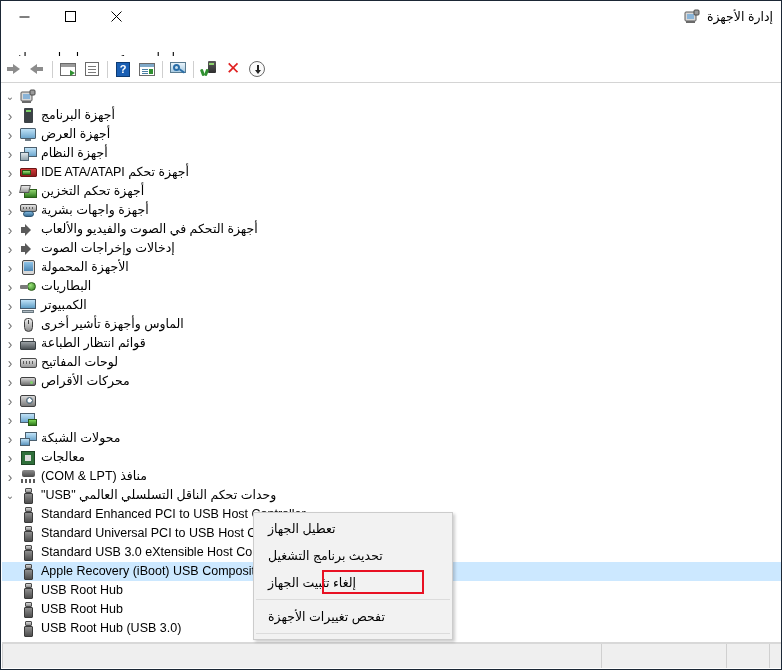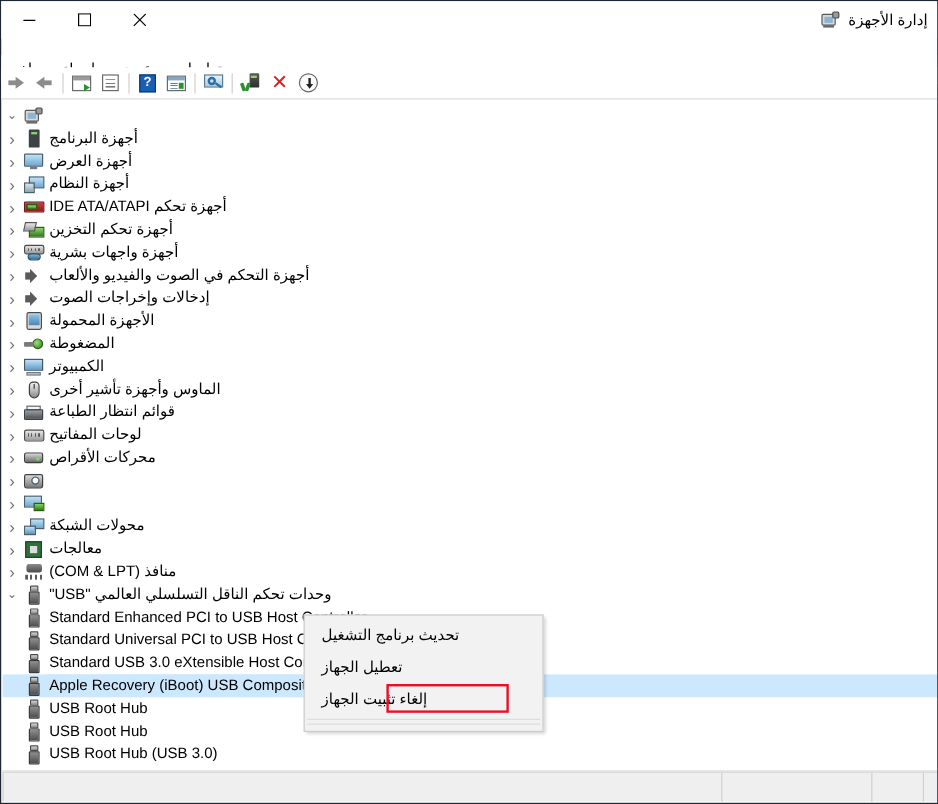--- a/index.html
+++ b/index.html
@@ -675,21 +675,21 @@
             <span class="nicon">
               <span class="ic ic-portable"></span>
             </span>
             <span class="nlabel">الأجهزة المحمولة</span>
           </div>
           <div class="node lvl1">
             <span class="chev" style="font-size: 14px;">‹</span>
             <span class="nicon">
               <span class="ic ic-battery"></span>
             </span>
-            <span class="nlabel">المضغوطة</span>
+            <span class="nlabel">البطاريات</span>
           </div>
           <div class="node lvl1">
             <span class="chev" style="font-size: 14px;">‹</span>
             <span class="nicon">
               <span class="ic ic-computer">
                 <i></i>
                 <b></b>
               </span>
             </span>
             <span class="nlabel">الكمبيوتر</span>
@@ -824,26 +824,29 @@
   <div class="statusbar">
     <div class="sb-cell" style="width:12px"></div>
     <div class="sb-cell" style="width:43px"></div>
     <div class="sb-cell" style="width:125px"></div>
     <div class="sb-cell" style="flex:1"></div>
   </div>
 
   <div class="ctxmenu">
     <div id="ctx-items">
         <div class="ctx-item">
-          <span>تحديث برنامج التشغيل</span>
+          <span>تعطيل الجهاز</span>
         </div>
         <div class="ctx-item">
-          <span>تعطيل الجهاز</span>
+          <span>تحديث برنامج التشغيل</span>
         </div>
         <div class="ctx-item highlighted">
           <span>إلغاء تثبيت الجهاز</span>
         </div>
         <div class="ctx-sep"></div>
+        <div class="ctx-item">
+          <span>تفحص تغييرات الأجهزة</span>
+        </div>
         <div class="ctx-sep"></div>
       </div>
   </div>
 
 </div>
 
 </body></html>

